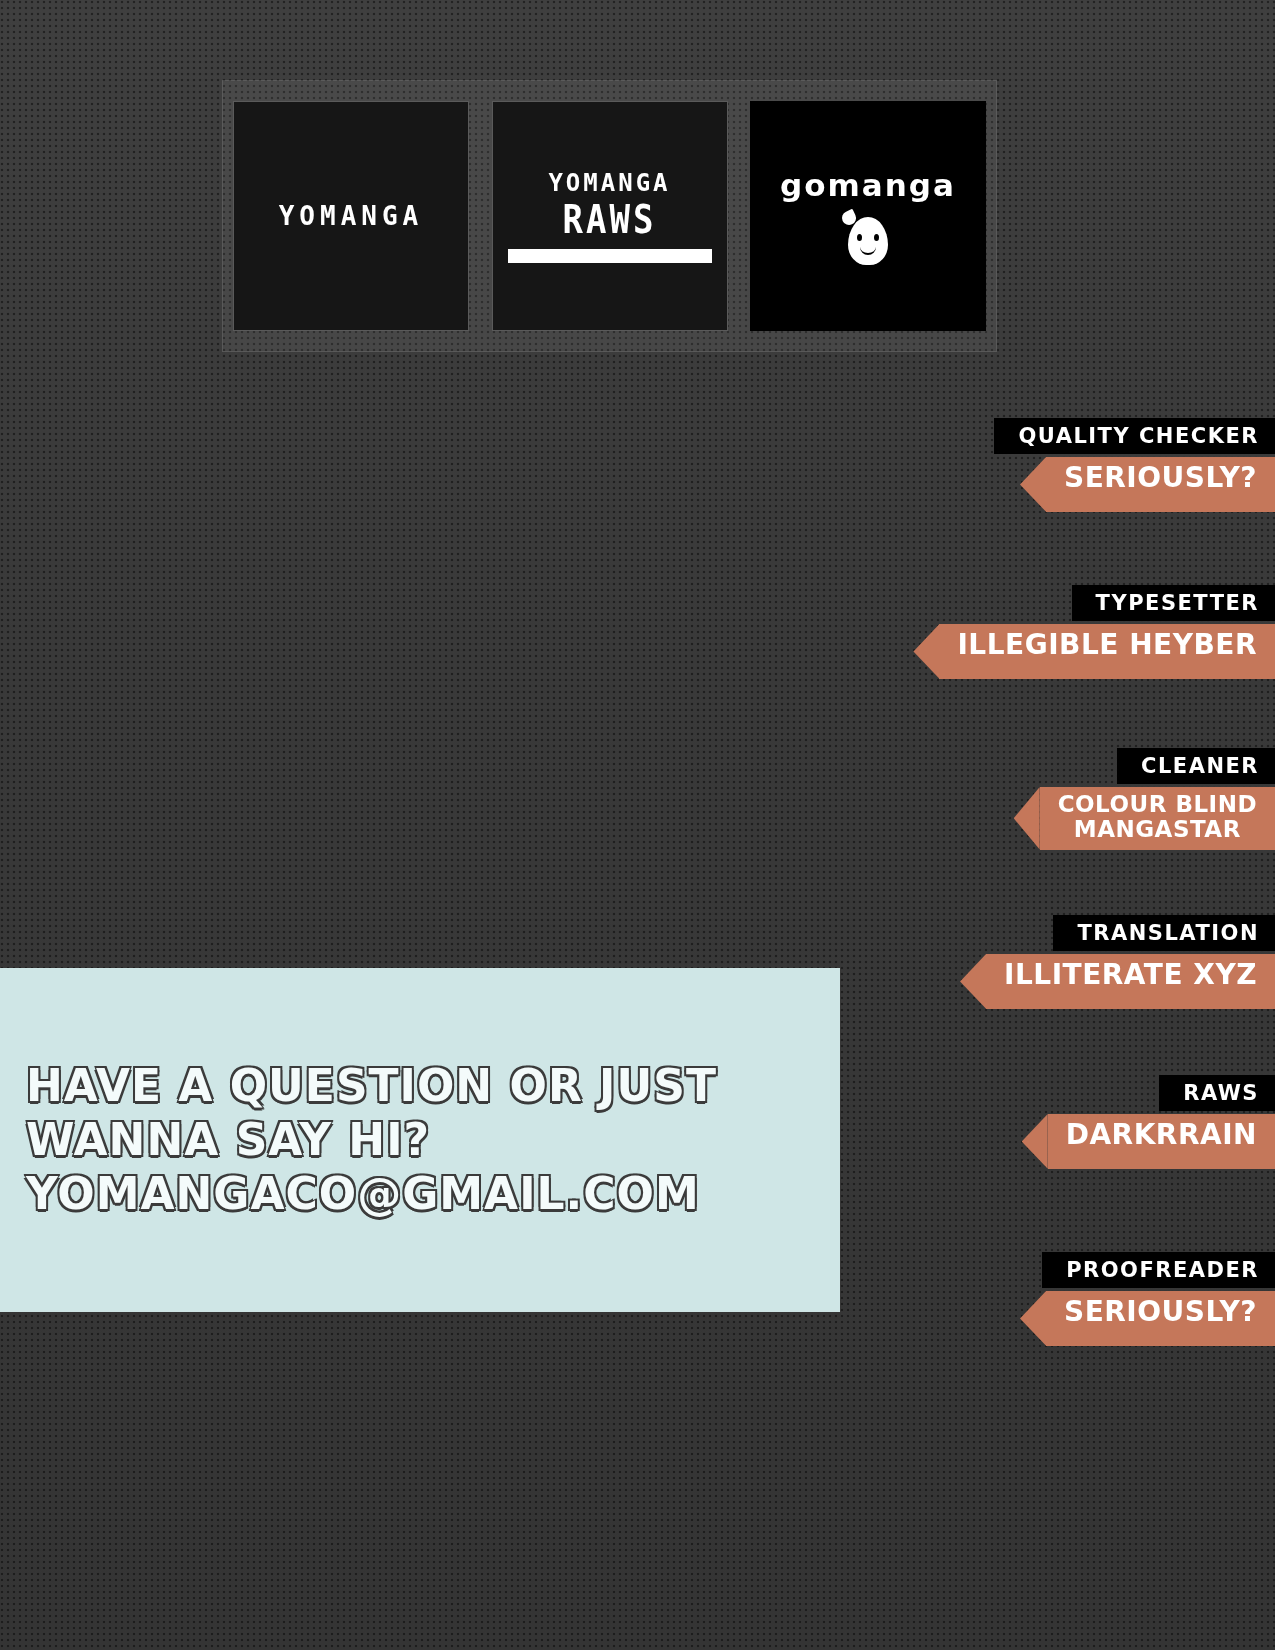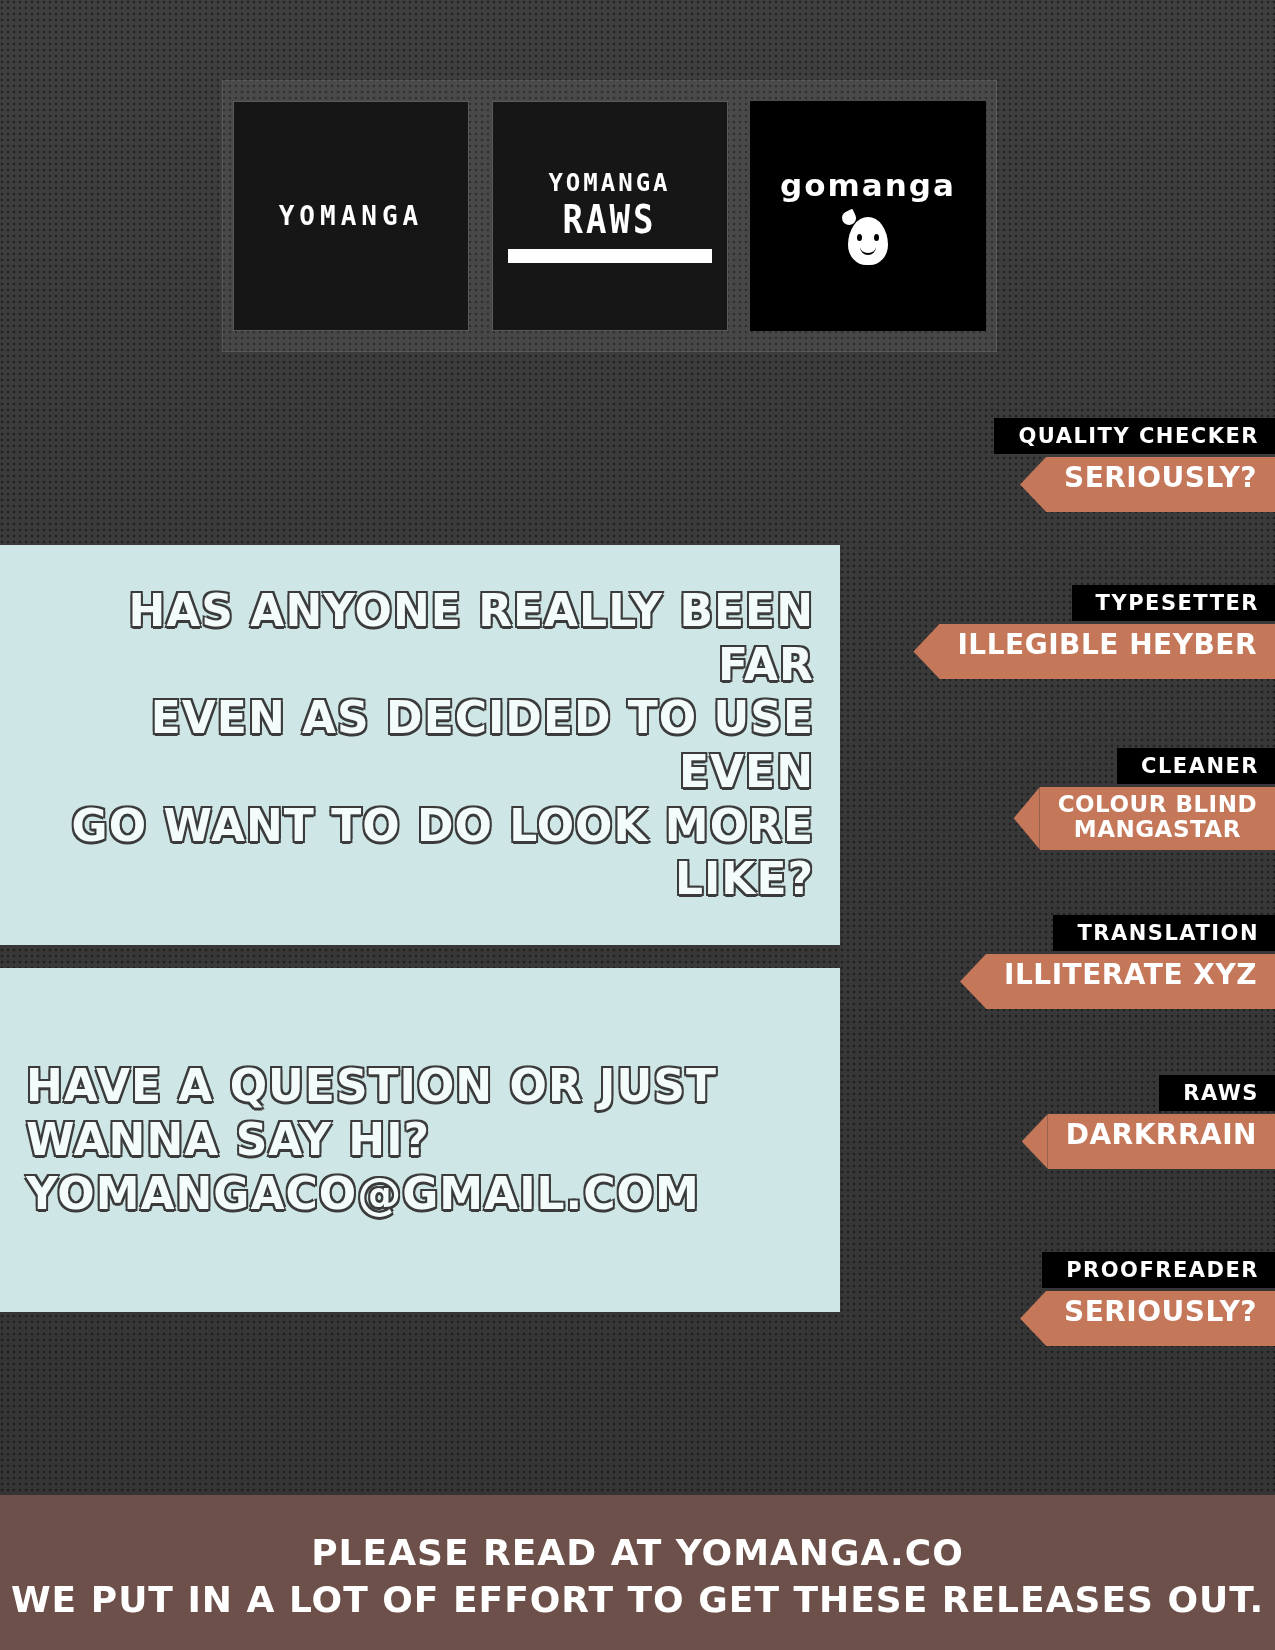--- a/index.html
+++ b/index.html
@@ -256,26 +256,20 @@
     <div class="logo-box pure-black">
       <span class="gomanga-word">gomanga</span>
       <span class="blob">
         <span class="blob-tail"></span>
         <span class="blob-smile"></span>
       </span>
     </div>
 
   </div>
 
-  <div class="msg-box" id="msg1">
-    <div class="comic-line align-right">HAS ANYONE REALLY BEEN FAR</div>
-    <div class="comic-line align-right">EVEN AS DECIDED TO USE EVEN</div>
-    <div class="comic-line align-right">GO WANT TO DO LOOK MORE</div>
-    <div class="comic-line align-right">LIKE?</div>
-  </div>
 
   <div class="msg-box" id="msg2">
     <div class="comic-line align-center">HAVE A QUESTION OR JUST</div>
     <div class="comic-line align-center">WANNA SAY HI?</div>
     <div class="comic-line align-center">YOMANGACO@GMAIL.COM</div>
   </div>
 
   <div class="credit-group" style="top: 418px;">
     <div class="credit-role">QUALITY CHECKER</div>
     <div class="credit-name-wrap">
@@ -312,18 +306,14 @@
     </div>
   </div>
 
   <div class="credit-group" style="top: 1252px;">
     <div class="credit-role">PROOFREADER</div>
     <div class="credit-name-wrap">
       <div class="credit-name">SERIOUSLY?<span class="tag-point"></span></div>
     </div>
   </div>
 
-  <div class="footer">
-    <div class="footer-line l1">PLEASE READ AT YOMANGA.CO</div>
-    <div class="footer-line l2">WE PUT IN A LOT OF EFFORT TO GET THESE RELEASES OUT.</div>
-  </div>
 
 </div>
 
 </body></html>

